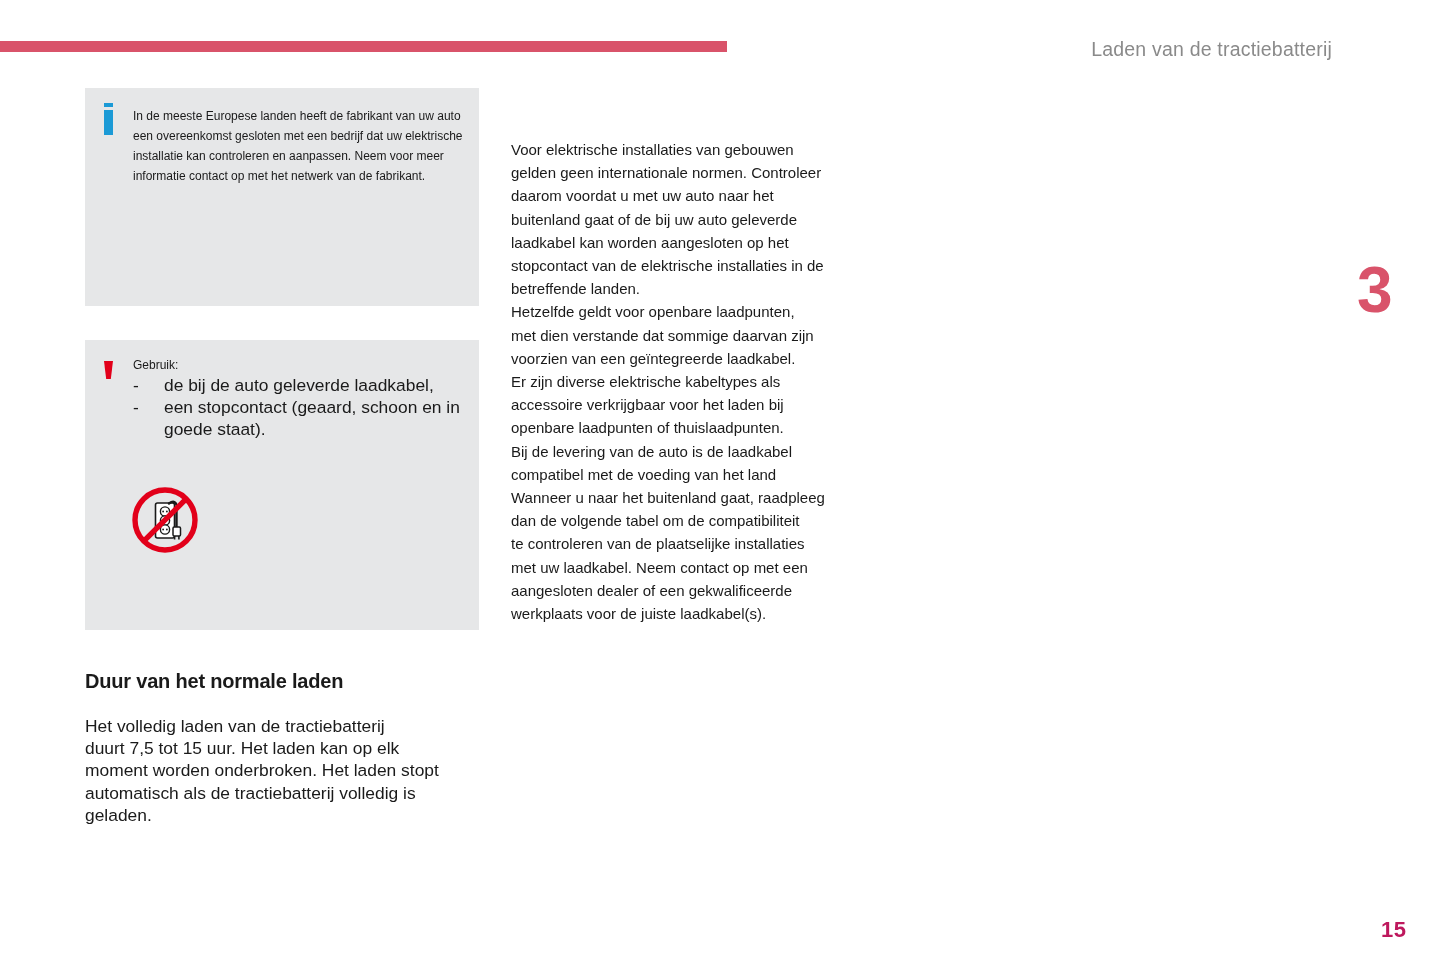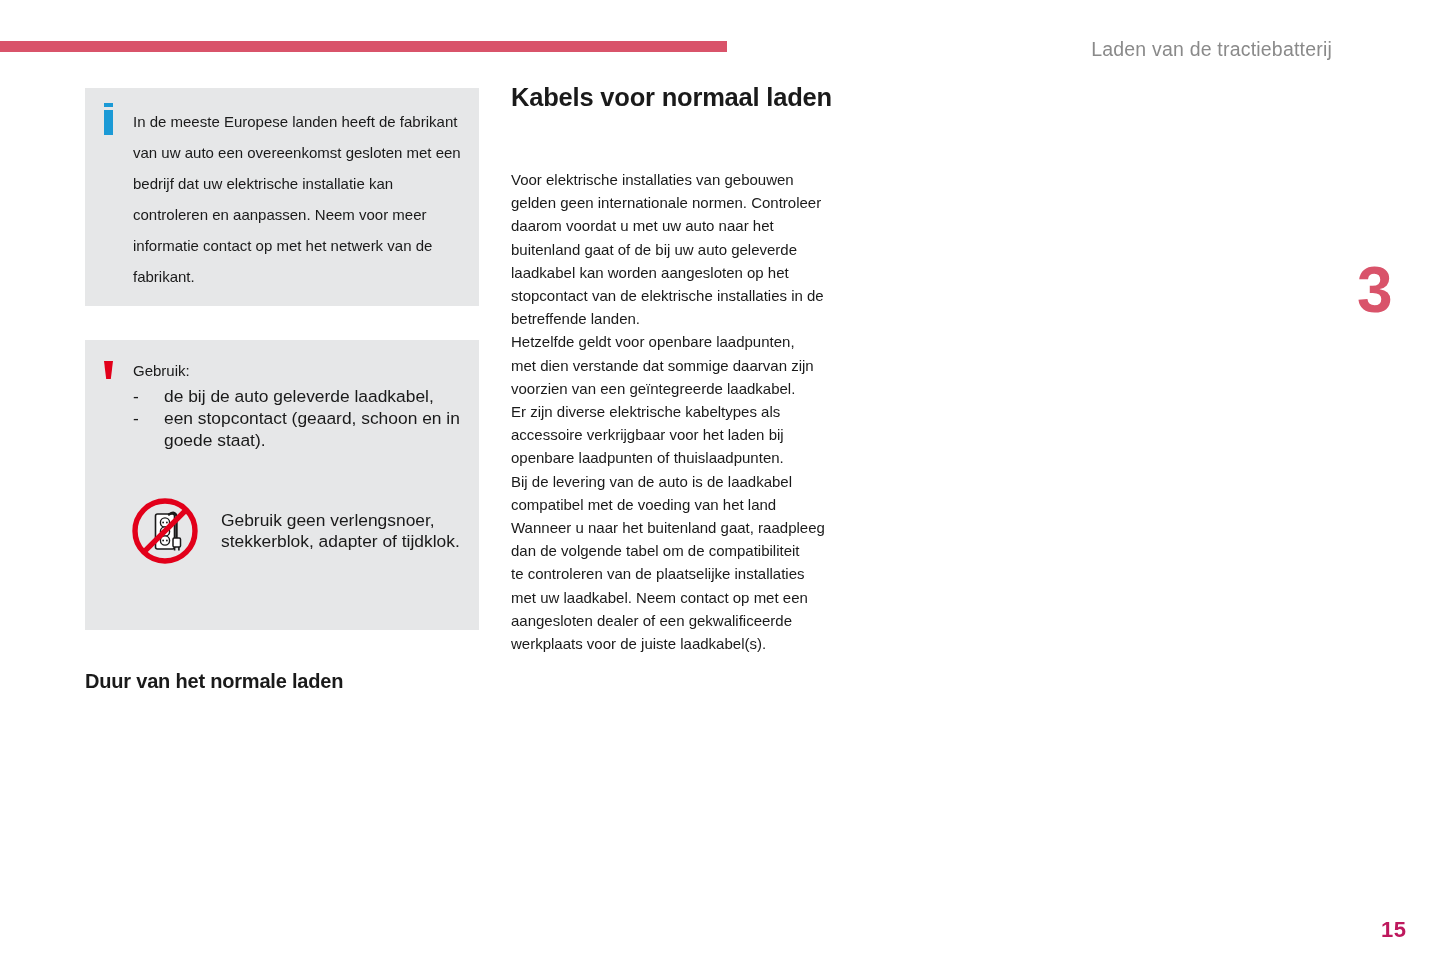--- a/index.html
+++ b/index.html
@@ -84,22 +84,22 @@
   .notice-row {
     display: flex;
     align-items: flex-start;
   }
   .notice-icon-cell {
     width: 32px;
     flex: 0 0 32px;
     padding-top: 4px;
   }
   .notice-text {
-    font-size: 15px;
-    line-height: 31px;
+    font-size: 12px;
+    line-height: 20px;
     color: #1a1a1a;
   }
 
   
   .info-i {
     display: block;
     width: 9px;
     height: 25px;
     margin-left: 3px;
     background: #1b9ad6;
@@ -262,29 +262,32 @@
           <path d="M38 17.5 C 44 13, 47 18, 45.5 25 L 45.5 41" fill="none" stroke="#1a1a1a" stroke-width="2.4" stroke-linecap="round"></path>
 
           <rect x="42" y="41" width="7.5" height="9" rx="1.2" fill="#ffffff" stroke="#1a1a1a" stroke-width="1.5"></rect>
           <line x1="43.6" y1="50" x2="43.6" y2="53.5" stroke="#1a1a1a" stroke-width="1.6"></line>
           <line x1="47.9" y1="50" x2="47.9" y2="53.5" stroke="#1a1a1a" stroke-width="1.6"></line>
 
           <circle cx="34" cy="34" r="30" fill="none" stroke="#e2001a" stroke-width="5.4"></circle>
           <line x1="12.8" y1="55.2" x2="55.2" y2="12.8" stroke="#e2001a" stroke-width="5.4"></line>
         </svg>
       </div>
-      <div class="prohibit-text">Gebruik geen verlengsnoer, stekkerblok, adapter of tijdklok.</div>
     </div>
   </div>
 
   <h2 id="left-heading">Duur van het normale laden</h2>
+  <p id="left-body">Het volledig laden van de tractiebatterij
+duurt 7,5 tot 15 uur. Het laden kan op elk
+moment worden onderbroken. Het laden stopt
+automatisch als de tractiebatterij volledig is
+geladen.</p>
 </div>
 
 <div id="col-right">
-  <h2 id="right-heading">Kabels voor normaal laden</h2>
   <p id="right-body">Voor elektrische installaties van gebouwen
 gelden geen internationale normen. Controleer
 daarom voordat u met uw auto naar het
 buitenland gaat of de bij uw auto geleverde
 laadkabel kan worden aangesloten op het
 stopcontact van de elektrische installaties in de
 betreffende landen.
 Hetzelfde geldt voor openbare laadpunten,
 met dien verstande dat sommige daarvan zijn
 voorzien van een geïntegreerde laadkabel.

